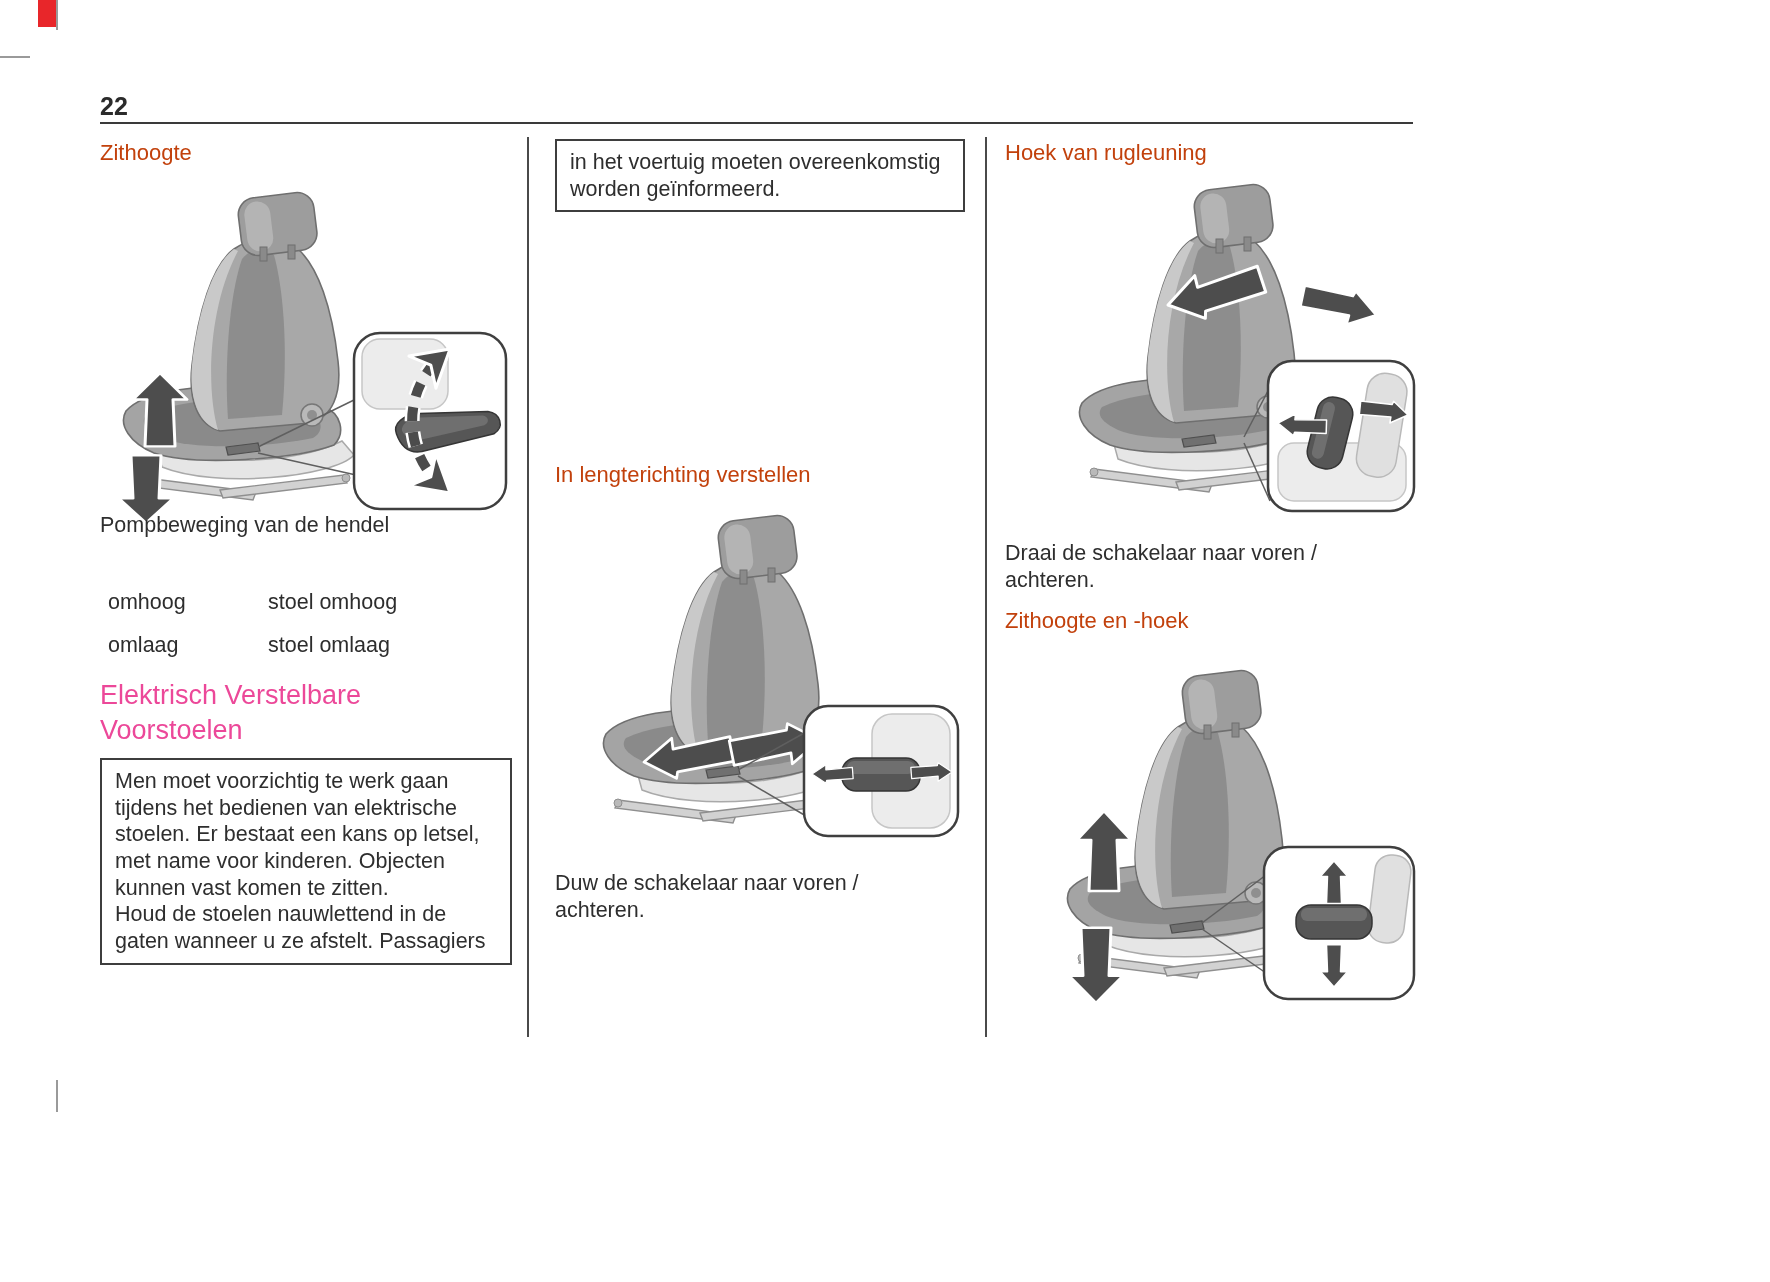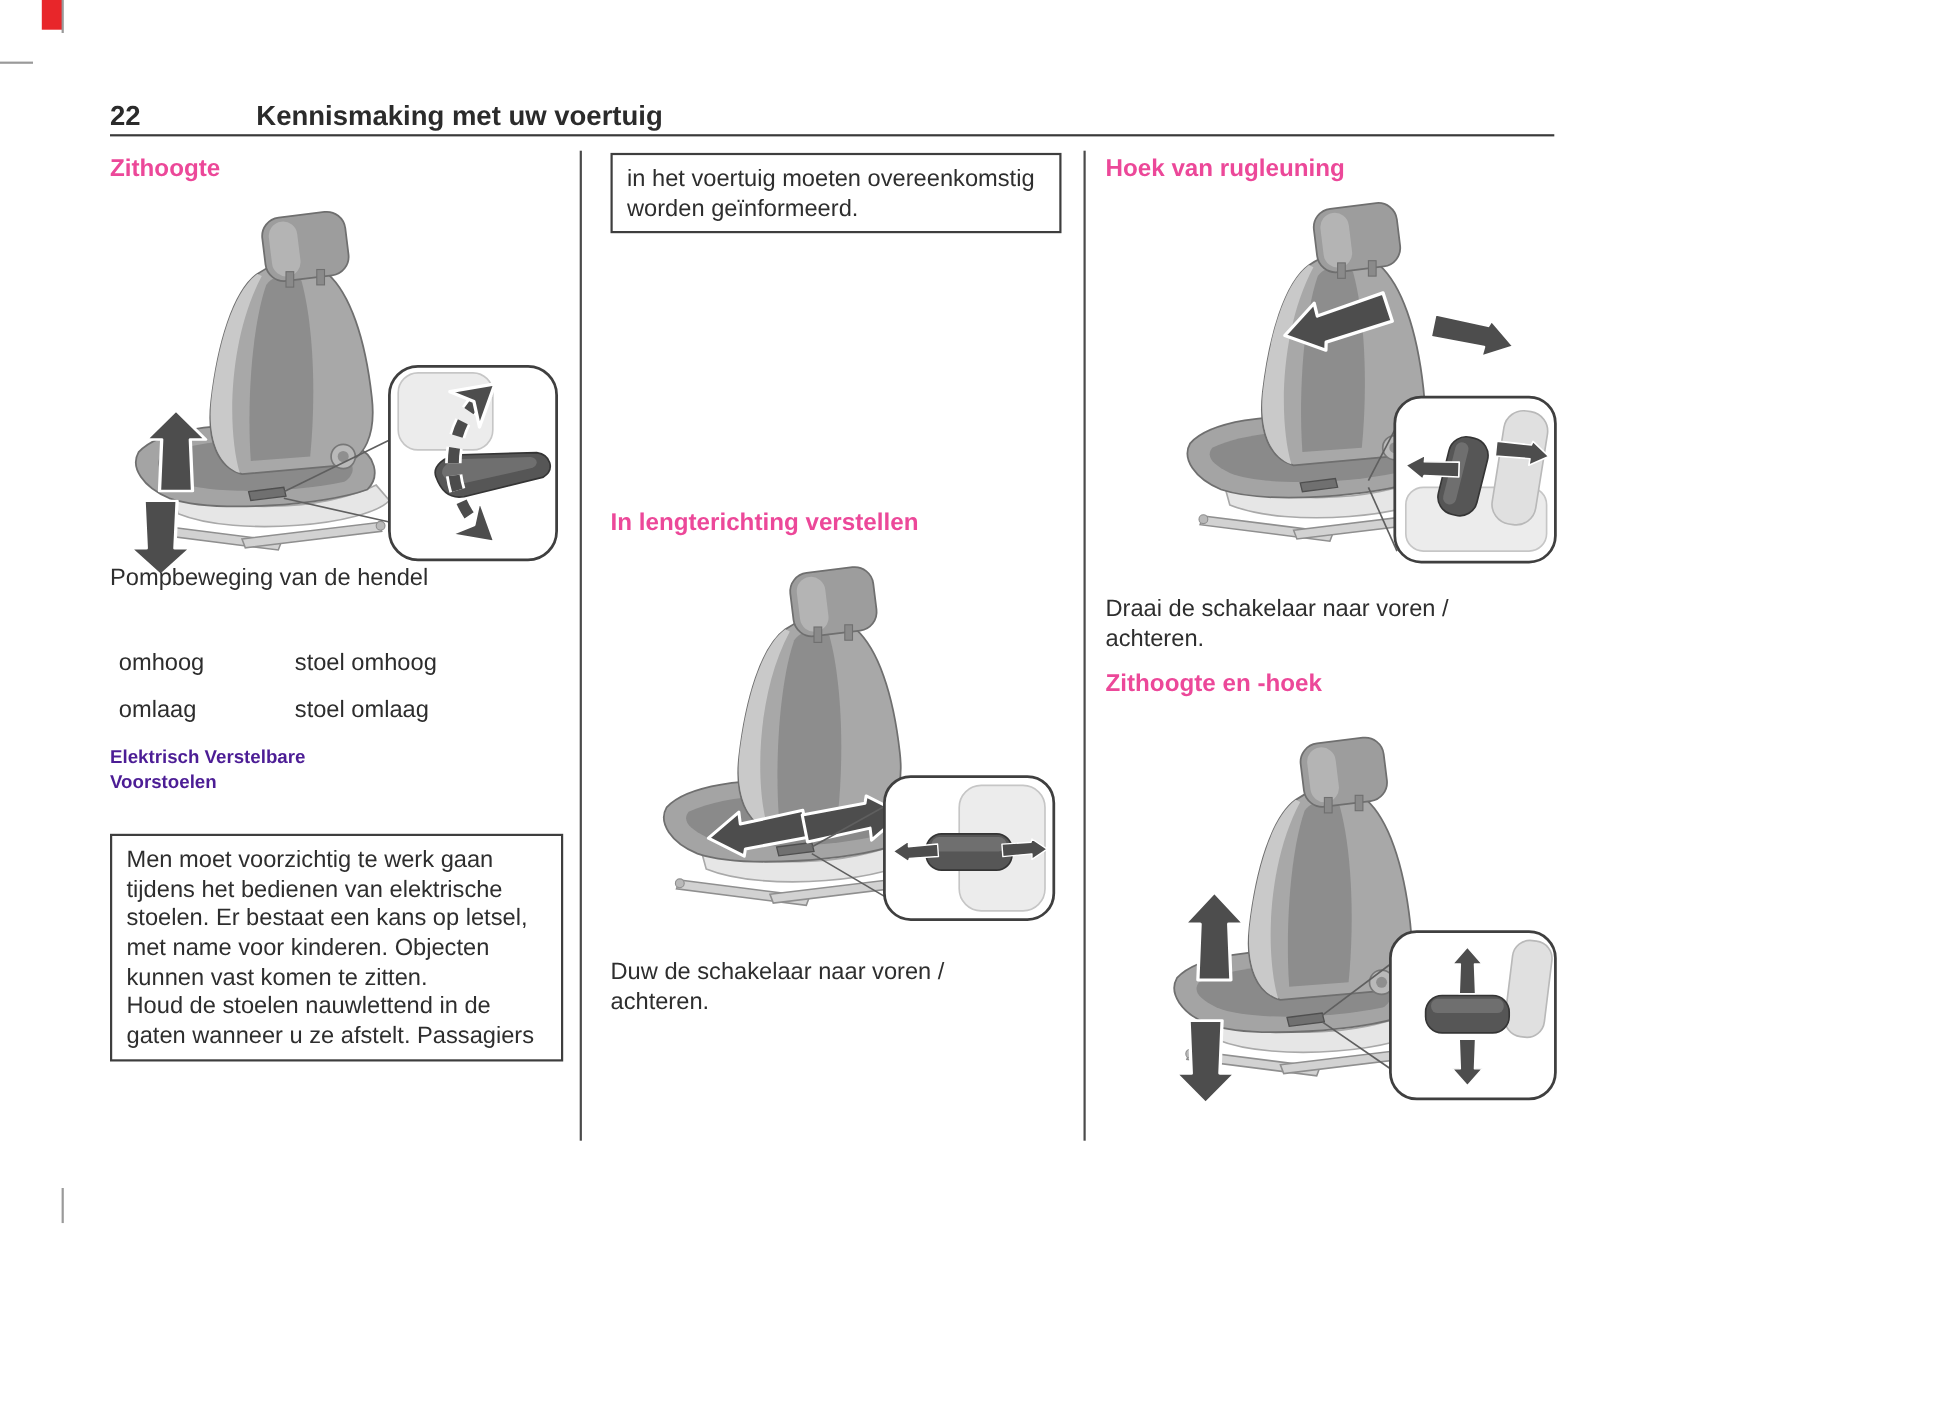--- a/index.html
+++ b/index.html
@@ -1,21 +1,21 @@
 <!DOCTYPE html>
 <html><head>
 <meta charset="utf-8">
 <style>
   html,body{margin:0;padding:0;background:#ffffff;}
   .page{position:relative;width:1770px;height:1112px;background:#fff;
         font-family:"Liberation Sans","DejaVu Sans",sans-serif;color:#2d2d2d;overflow:hidden;}
   .abs{position:absolute;}
   .h1{font-size:25px;font-weight:bold;color:#2b2b2b;}
-  .h2{font-size:22px;font-weight:bold;color:#ec4899;}
-  .h3{font-size:17px;font-weight:bold;line-height:1.3;color:#4c1d95;white-space:pre-line;}
+  .h2{font-size:22px;font-weight:normal;color:#c2410c;}
+  .h3{font-size:27px;font-weight:normal;line-height:1.3;color:#ec4899;white-space:pre-line;}
   .body{font-size:21.5px;line-height:1.24;color:#2e2e2e;}
   .ml{white-space:pre-line;}
   .rule{background:#3a3a3a;}
   .colsep{width:2px;background:#4a4a4a;}
   .box{border:2px solid #3e3e3e;background:#fff;}
   .boxpad{padding:8px 13px;}
   .boxtitle{text-align:center;font-weight:bold;font-size:22px;padding:11px 0;}
   .boxdiv{height:2px;background:#3e3e3e;}
   .warnhead{background:#c9c9c9;border-bottom:2px solid #3e3e3e;display:flex;align-items:center;justify-content:center;gap:10px;padding:11px 0;font-weight:bold;font-size:22px;}
   .pumprow{display:grid;grid-template-columns:160px 1fr;font-size:21.5px;padding-left:8px;}
@@ -51,21 +51,20 @@
 <body>
 
 <div class="page">
 
   <div class="abs regred" style="left:38px;top:0;width:19px;height:27px"></div>
   <div class="abs cropline" style="left:0;top:56px;width:30px;height:2px"></div>
   <div class="abs cropline" style="left:56px;top:0;width:2px;height:30px"></div>
   <div class="abs cropline" style="left:56px;top:1080px;width:2px;height:202px"></div>
 
   <div class="abs h1" style="left:100px;top:92px">22</div>
-  <div class="abs h1" style="left:233px;top:92px">Kennismaking met uw voertuig</div>
   <div class="abs rule" style="left:100px;top:122px;width:1313px;height:2px"></div>
 
   <div class="abs colsep" style="left:527px;top:137px;height:900px"></div>
   <div class="abs colsep" style="left:985px;top:137px;height:900px"></div>
 
   <svg width="0" height="0" style="position:absolute" aria-hidden="true">
     <defs>
       <path id="arr-up" d="M0 0 L27 34 L13 34 L15 94 L-15 94 L-13 34 L-27 34 Z"></path>
       <path id="arr-left" d="M0 0 L33 -22 L33 -10 L96 -16 L98 11 L35 15 L33 22 Z"></path>
       <path id="arc-head" d="M0 0 L-36 21 L-25 0 L-36 -21 Z"></path>

